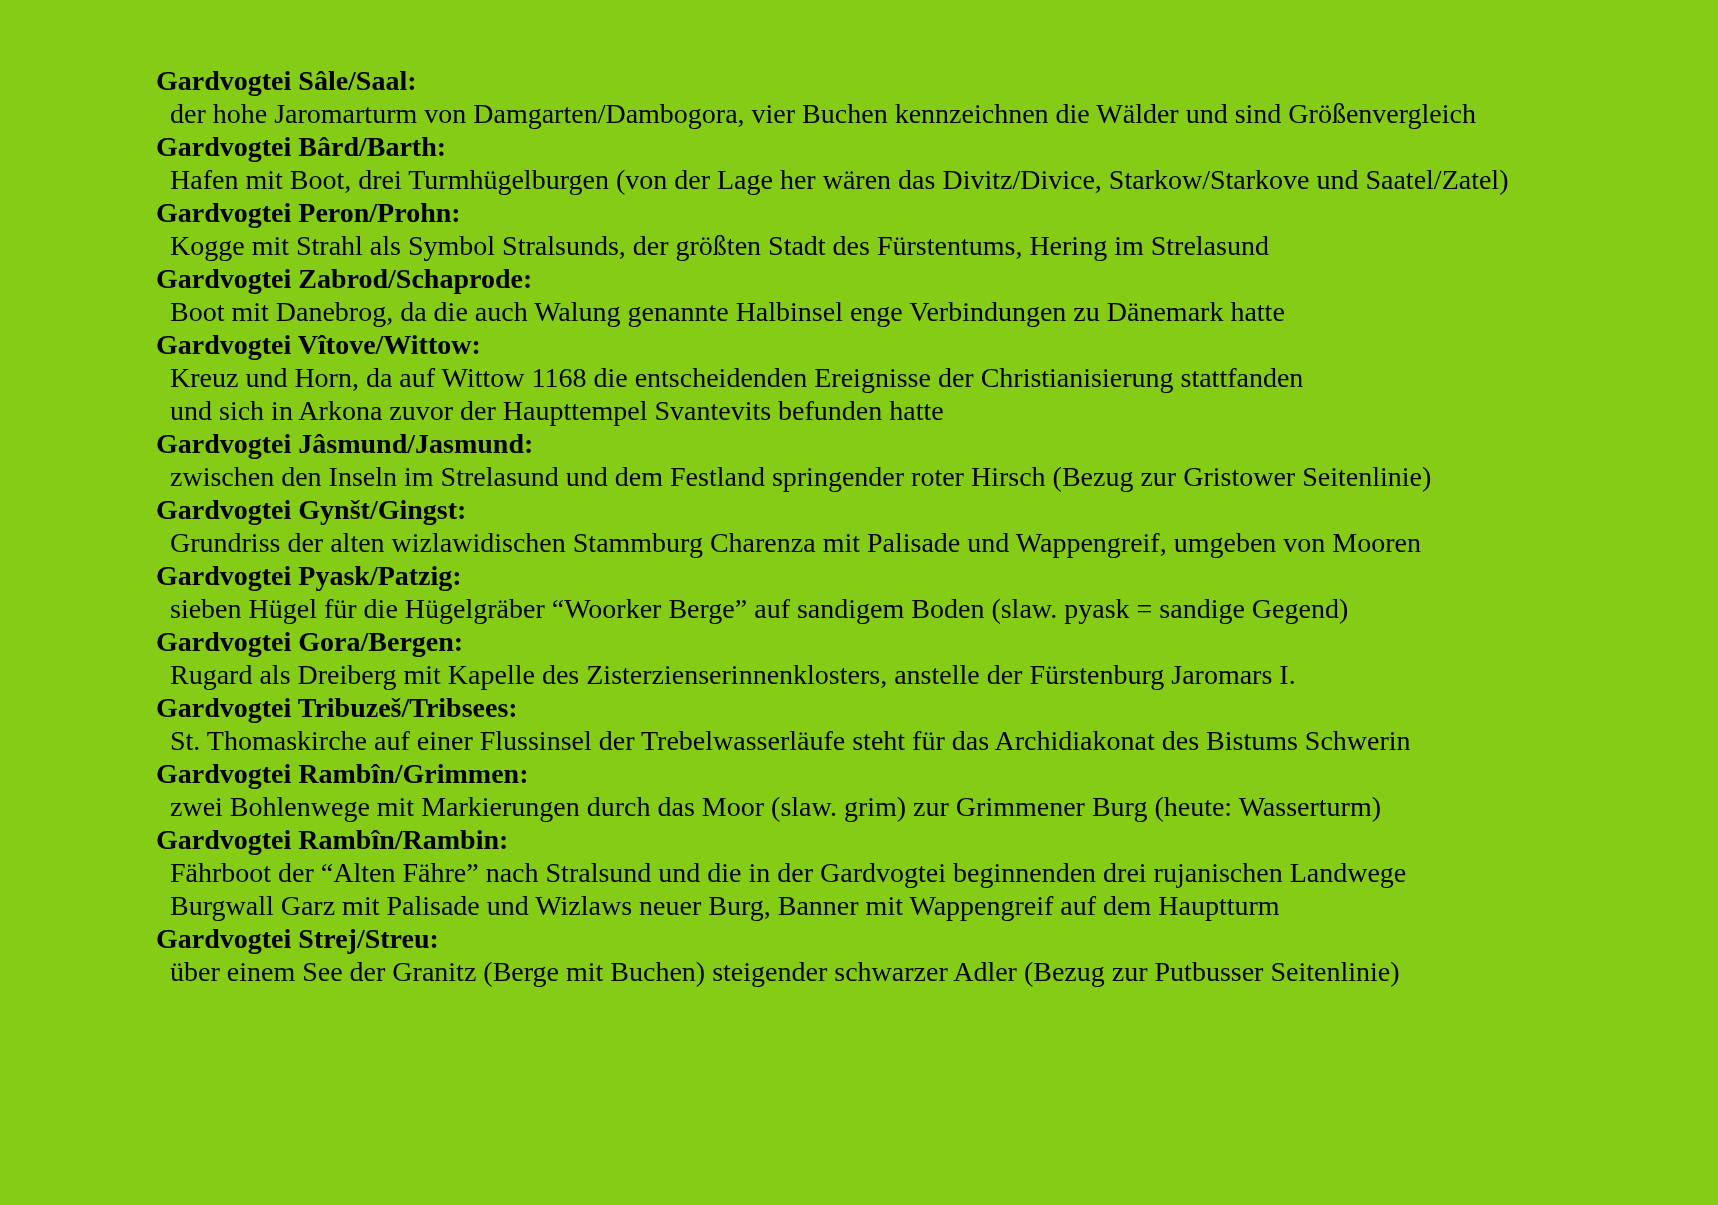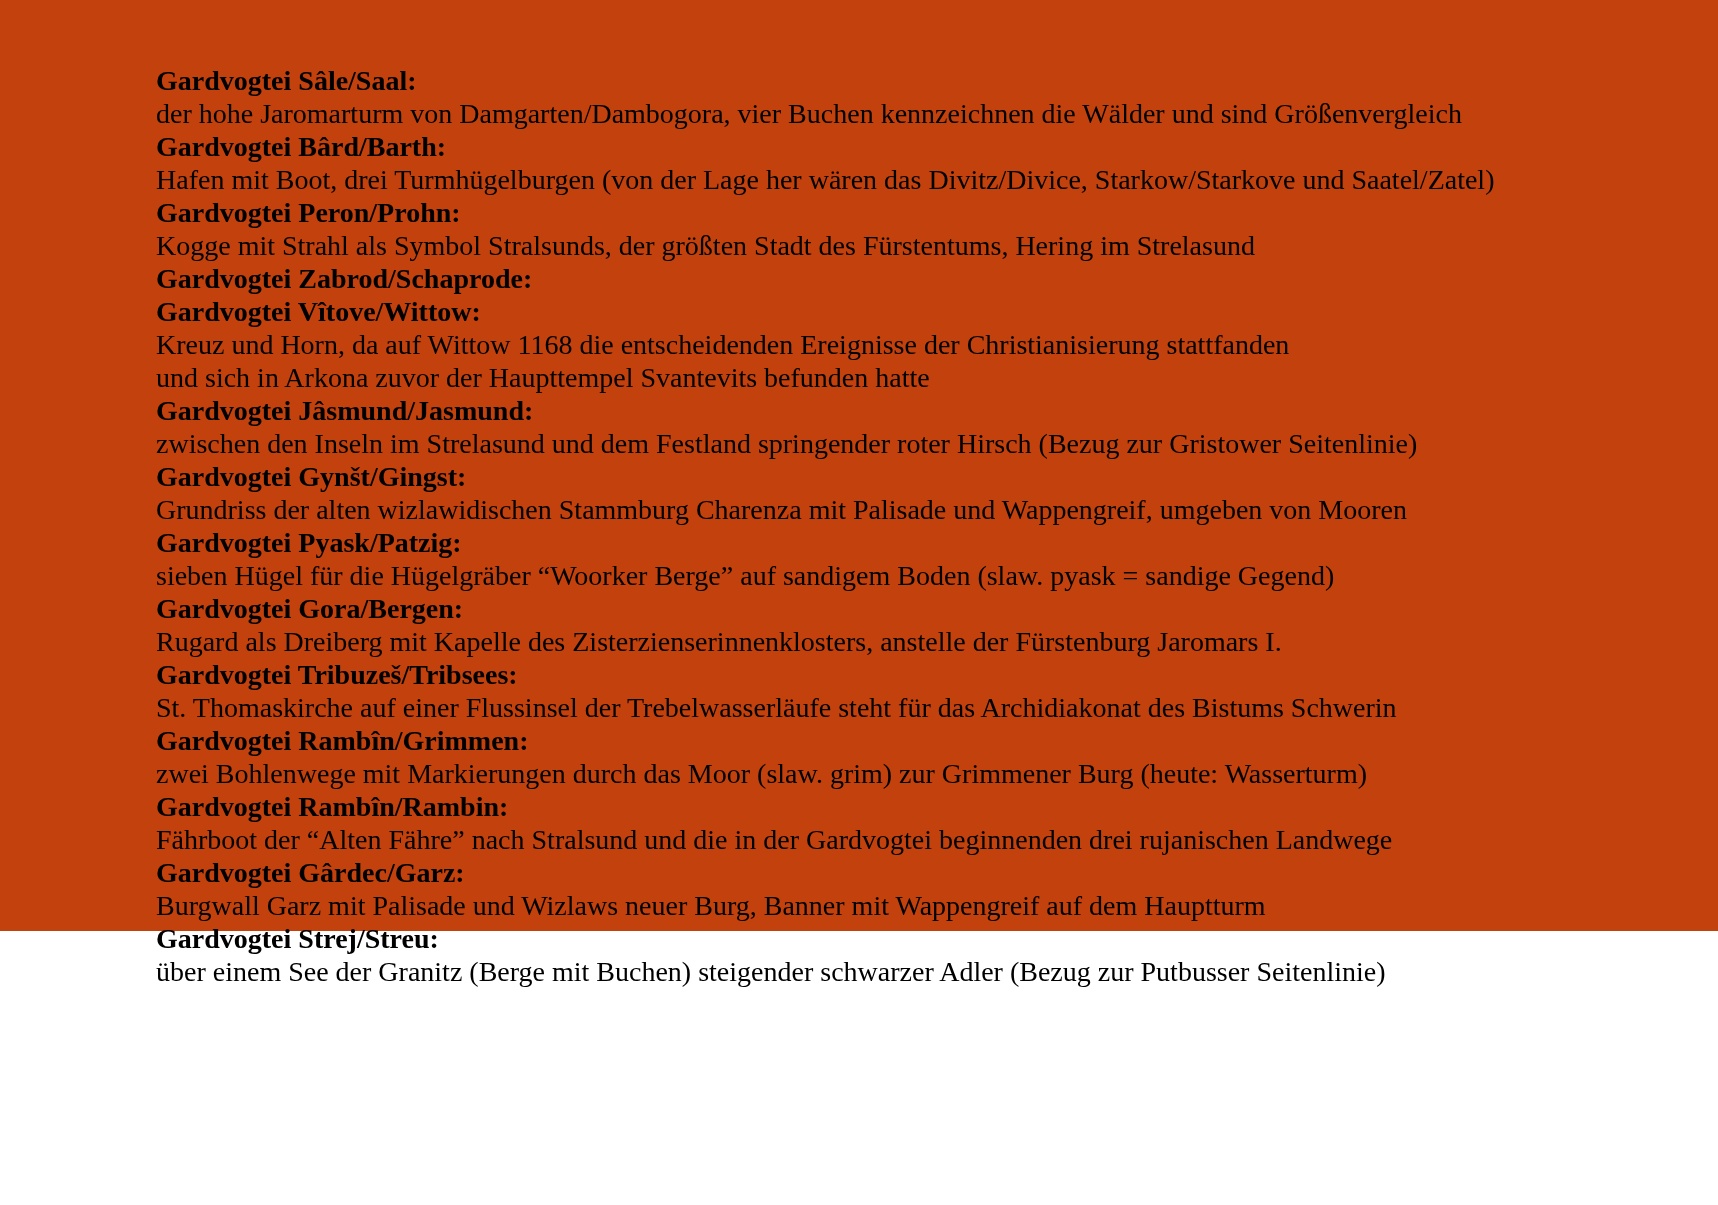--- a/index.html
+++ b/index.html
@@ -12,66 +12,67 @@
     height: 1205px;
     position: relative;
     font-family: "Liberation Serif", serif;
     color: #000000;
     overflow: hidden;
   }
   .page {
     position: absolute;
     left: 0; top: 0;
     width: 1718px;
-    height: 931px;
-    background: #c2410c;
+    height: 1205px;
+    background: #84cc16;
   }
   .content {
     position: absolute;
     left: 156px;
     top: 64px;
     width: 1500px;
     font-size: 28px;
     line-height: 33px;
     white-space: nowrap;
   }
   .entry-heading {
     font-weight: bold;
   }
   .entry-line {
     font-weight: normal;
+    margin-left: 14px;
   }
 </style>
 </head>
 <body>
 
 <div class="page">
   <div class="content" id="document-content">
       <div class="entry-heading">Gardvogtei Sâle/Saal:</div>
       <div class="entry-line">der hohe Jaromarturm von Damgarten/Dambogora, vier Buchen kennzeichnen die Wälder und sind Größenvergleich</div>
       <div class="entry-heading">Gardvogtei Bârd/Barth:</div>
       <div class="entry-line">Hafen mit Boot, drei Turmhügelburgen (von der Lage her wären das Divitz/Divice, Starkow/Starkove und Saatel/Zatel)</div>
       <div class="entry-heading">Gardvogtei Peron/Prohn:</div>
       <div class="entry-line">Kogge mit Strahl als Symbol Stralsunds, der größten Stadt des Fürstentums, Hering im Strelasund</div>
       <div class="entry-heading">Gardvogtei Zabrod/Schaprode:</div>
+      <div class="entry-line">Boot mit Danebrog, da die auch Walung genannte Halbinsel enge Verbindungen zu Dänemark hatte</div>
       <div class="entry-heading">Gardvogtei Vîtove/Wittow:</div>
       <div class="entry-line">Kreuz und Horn, da auf Wittow 1168 die entscheidenden Ereignisse der Christianisierung stattfanden</div>
       <div class="entry-line">und sich in Arkona zuvor der Haupttempel Svantevits befunden hatte</div>
       <div class="entry-heading">Gardvogtei Jâsmund/Jasmund:</div>
       <div class="entry-line">zwischen den Inseln im Strelasund und dem Festland springender roter Hirsch (Bezug zur Gristower Seitenlinie)</div>
       <div class="entry-heading">Gardvogtei Gynšt/Gingst:</div>
       <div class="entry-line">Grundriss der alten wizlawidischen Stammburg Charenza mit Palisade und Wappengreif, umgeben von Mooren</div>
       <div class="entry-heading">Gardvogtei Pyask/Patzig:</div>
       <div class="entry-line">sieben Hügel für die Hügelgräber “Woorker Berge” auf sandigem Boden (slaw. pyask = sandige Gegend)</div>
       <div class="entry-heading">Gardvogtei Gora/Bergen:</div>
       <div class="entry-line">Rugard als Dreiberg mit Kapelle des Zisterzienserinnenklosters, anstelle der Fürstenburg Jaromars I.</div>
       <div class="entry-heading">Gardvogtei Tribuzeš/Tribsees:</div>
       <div class="entry-line">St. Thomaskirche auf einer Flussinsel der Trebelwasserläufe steht für das Archidiakonat des Bistums Schwerin</div>
       <div class="entry-heading">Gardvogtei Rambîn/Grimmen:</div>
       <div class="entry-line">zwei Bohlenwege mit Markierungen durch das Moor (slaw. grim) zur Grimmener Burg (heute: Wasserturm)</div>
       <div class="entry-heading">Gardvogtei Rambîn/Rambin:</div>
       <div class="entry-line">Fährboot der “Alten Fähre” nach Stralsund und die in der Gardvogtei beginnenden drei rujanischen Landwege</div>
-      <div class="entry-heading">Gardvogtei Gârdec/Garz:</div>
       <div class="entry-line">Burgwall Garz mit Palisade und Wizlaws neuer Burg, Banner mit Wappengreif auf dem Hauptturm</div>
       <div class="entry-heading">Gardvogtei Strej/Streu:</div>
       <div class="entry-line">über einem See der Granitz (Berge mit Buchen) steigender schwarzer Adler (Bezug zur Putbusser Seitenlinie)</div>
     </div>
 </div>
 
 </body></html>

